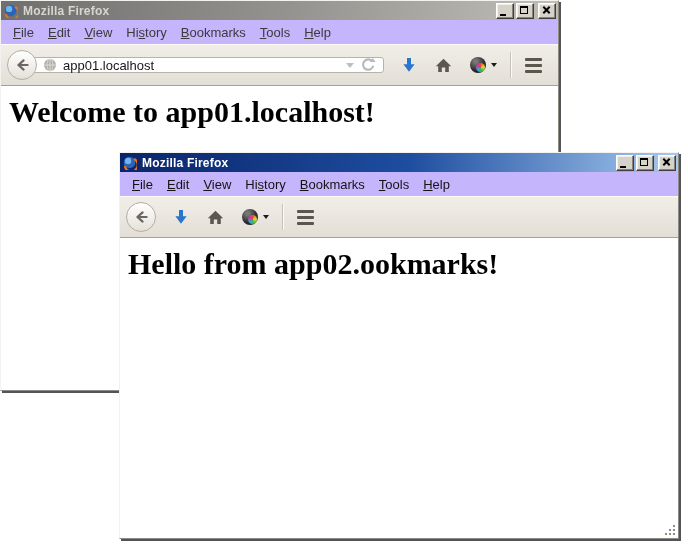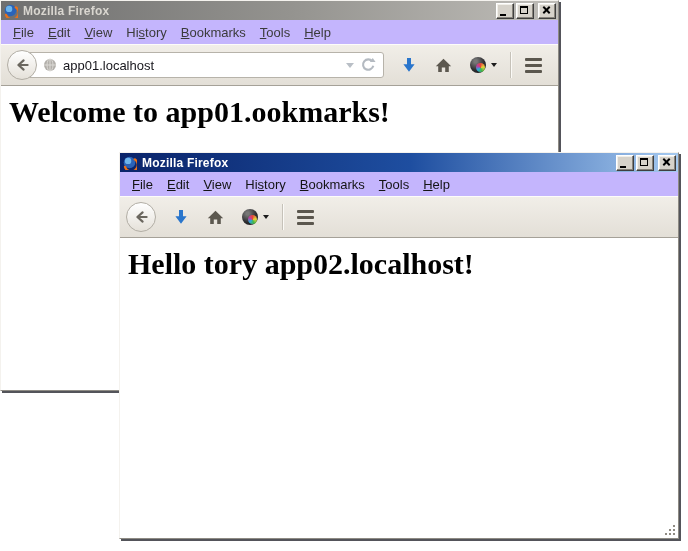--- a/index.html
+++ b/index.html
@@ -40,21 +40,21 @@
   .mi{padding:3px 7px;white-space:nowrap}
   .u{text-decoration:underline}
 
   
   .navbar{height:42px;flex:0 0 42px;background:linear-gradient(#f1eee8,#e3dfd7);
           border-top:1px solid #fdfcfa;border-bottom:1px solid #a5a198;
           display:flex;align-items:center;padding:0 6px;box-sizing:border-box}
   .back{width:30px;height:30px;flex:0 0 30px;border-radius:50%;box-sizing:border-box;
         background:linear-gradient(#ffffff,#e5e1d9);border:1px solid #b2aea5;
         display:flex;align-items:center;justify-content:center;z-index:2}
-  .urlbar{flex:1;height:26px;margin-left:-16px;background:#fff;border:1px solid #b7b3aa;
+  .urlbar{flex:1;height:16px;margin-left:-16px;background:#fff;border:1px solid #b7b3aa;
           border-radius:3px;display:flex;align-items:center;gap:6px;
           padding:0 7px 0 21px;box-sizing:border-box;min-width:0}
   .url-input{flex:1;min-width:0;border:none;outline:none;background:transparent;
              font-family:inherit;font-size:13px;color:#17161c;padding:0}
   .hist-caret{width:0;height:0;border-left:4px solid transparent;border-right:4px solid transparent;
               border-top:5px solid #b9bfc6;flex:0 0 auto}
   .tb-group{display:flex;align-items:center;margin-left:8px}
   .tbtn{height:30px;display:flex;align-items:center;justify-content:center;padding:0 9px}
   .wheel{width:16px;height:16px;border-radius:50%;position:relative;
          background:radial-gradient(circle at 35% 28%,#777 0 10%,#2d2d30 55%,#121214)}
@@ -139,21 +139,21 @@
       <span class="sep"></span>
       <span class="hamburger">
         <span class="bar"></span>
         <span class="bar"></span>
         <span class="bar"></span>
       </span>
     </div>
   </div>
 
   <div class="content">
-    <h1 class="page-heading">Welcome to app01.ookmarks!</h1>
+    <h1 class="page-heading">Welcome to app01.localhost!</h1>
   </div>
 </div>
 
 <div class="window active" id="win2">
   <div class="titlebar">
     <svg class="fficon" viewBox="0 0 16 16">
       <circle cx="8" cy="8" r="6.2" fill="#2a63b8"></circle>
       <circle cx="6.5" cy="6.3" r="3.4" fill="#6db5ec"></circle>
       <path d="M13.6 4.6 A7 7 0 1 1 3.2 12.6" fill="none" stroke="#e8701a" stroke-width="2.4" stroke-linecap="round"></path>
     </svg>
@@ -199,16 +199,16 @@
       <span class="sep"></span>
       <span class="hamburger">
         <span class="bar"></span>
         <span class="bar"></span>
         <span class="bar"></span>
       </span>
     </div>
   </div>
 
   <div class="content">
-    <h1 class="page-heading">Hello tory app02.localhost!</h1>
+    <h1 class="page-heading">Hello from app02.ookmarks!</h1>
     <span class="grip"></span>
   </div>
 </div>
 
 </body></html>

